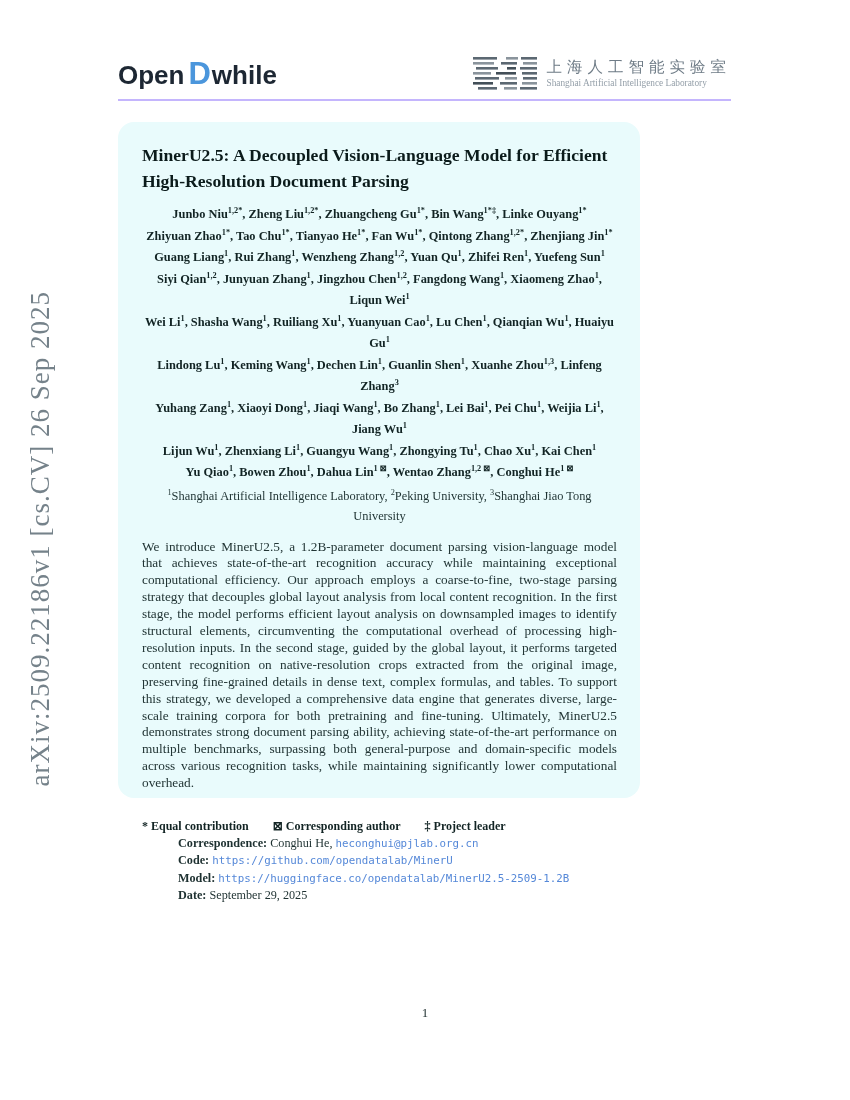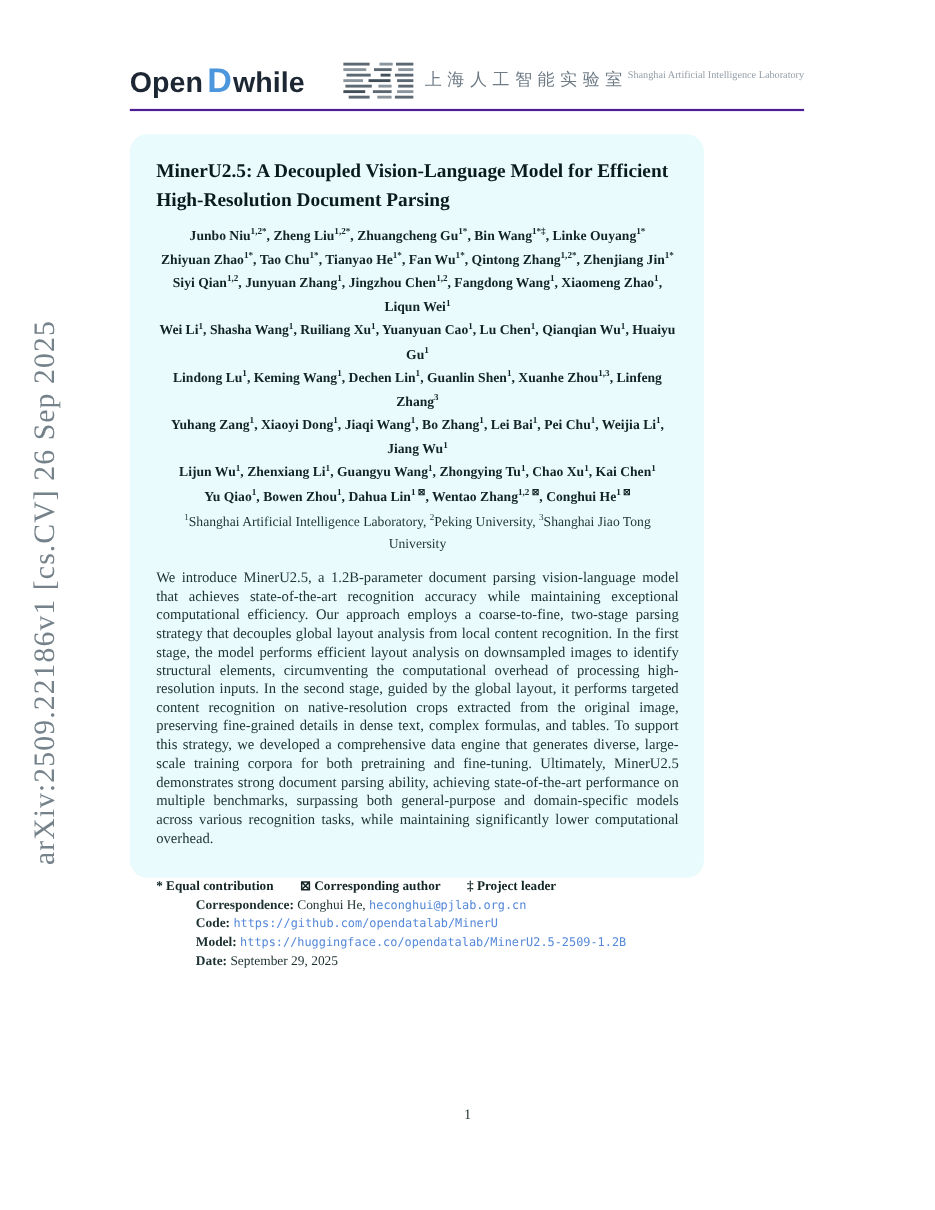--- a/index.html
+++ b/index.html
@@ -6,32 +6,32 @@
   html,body { background:#ffffff; }
   .page {
     position:relative; width:850px; height:1100px; background:#ffffff;
     overflow:hidden; font-family:"Liberation Serif", serif; color:#1e3232;
   }
 
   
   .header {
     position:absolute; left:118px; top:56px; width:613px;
     display:flex; justify-content:space-between; align-items:flex-end;
-    padding-bottom:9px; border-bottom:2px solid #4c1d95;
+    padding-bottom:9px; border-bottom:2px solid #c4b5fd;
   }
   .odl-logo {
     font-family:"Liberation Sans", sans-serif; font-weight:700;
     font-size:26px; color:#1d2733; display:flex; align-items:center; line-height:1;
   }
   .odl-d {
     color:#4b96dc; font-size:31px; margin:0 1px 0 4px; position:relative; top:-1px;
   }
   .shl-logo { display:flex; align-items:center; gap:10px; }
   .shl-mark { display:block; }
-  .shl-text { display:flex; flex-direction:row; }
+  .shl-text { display:flex; flex-direction:column; }
   .shl-cn {
     font-size:15.5px; letter-spacing:5px; color:#6f7c87; white-space:nowrap; line-height:1.25;
   }
   .shl-en {
     font-size:9.3px; color:#939ea8; white-space:nowrap; line-height:1.3;
   }
 
   
   .content-box {
     position:absolute; left:118px; top:122px; width:522px; height:676px;
@@ -122,20 +122,21 @@
       </div>
     </div>
   </div>
 
   <div class="content-box">
     <div class="paper-title">MinerU2.5: A Decoupled Vision-Language Model for Efficient High-Resolution Document Parsing</div>
 
     <div class="author-lines">
         <div><span>Junbo Niu<sup>1,2*</sup></span>, <span>Zheng Liu<sup>1,2*</sup></span>, <span>Zhuangcheng Gu<sup>1*</sup></span>, <span>Bin Wang<sup>1*‡</sup></span>, <span>Linke Ouyang<sup>1*</sup></span></div>
         <div><span>Zhiyuan Zhao<sup>1*</sup></span>, <span>Tao Chu<sup>1*</sup></span>, <span>Tianyao He<sup>1*</sup></span>, <span>Fan Wu<sup>1*</sup></span>, <span>Qintong Zhang<sup>1,2*</sup></span>, <span>Zhenjiang Jin<sup>1*</sup></span></div>
+        <div><span>Guang Liang<sup>1</sup></span>, <span>Rui Zhang<sup>1</sup></span>, <span>Wenzheng Zhang<sup>1,2</sup></span>, <span>Yuan Qu<sup>1</sup></span>, <span>Zhifei Ren<sup>1</sup></span>, <span>Yuefeng Sun<sup>1</sup></span></div>
         <div><span>Siyi Qian<sup>1,2</sup></span>, <span>Junyuan Zhang<sup>1</sup></span>, <span>Jingzhou Chen<sup>1,2</sup></span>, <span>Fangdong Wang<sup>1</sup></span>, <span>Xiaomeng Zhao<sup>1</sup></span>, <span>Liqun Wei<sup>1</sup></span></div>
         <div><span>Wei Li<sup>1</sup></span>, <span>Shasha Wang<sup>1</sup></span>, <span>Ruiliang Xu<sup>1</sup></span>, <span>Yuanyuan Cao<sup>1</sup></span>, <span>Lu Chen<sup>1</sup></span>, <span>Qianqian Wu<sup>1</sup></span>, <span>Huaiyu Gu<sup>1</sup></span></div>
         <div><span>Lindong Lu<sup>1</sup></span>, <span>Keming Wang<sup>1</sup></span>, <span>Dechen Lin<sup>1</sup></span>, <span>Guanlin Shen<sup>1</sup></span>, <span>Xuanhe Zhou<sup>1,3</sup></span>, <span>Linfeng Zhang<sup>3</sup></span></div>
         <div><span>Yuhang Zang<sup>1</sup></span>, <span>Xiaoyi Dong<sup>1</sup></span>, <span>Jiaqi Wang<sup>1</sup></span>, <span>Bo Zhang<sup>1</sup></span>, <span>Lei Bai<sup>1</sup></span>, <span>Pei Chu<sup>1</sup></span>, <span>Weijia Li<sup>1</sup></span>, <span>Jiang Wu<sup>1</sup></span></div>
         <div><span>Lijun Wu<sup>1</sup></span>, <span>Zhenxiang Li<sup>1</sup></span>, <span>Guangyu Wang<sup>1</sup></span>, <span>Zhongying Tu<sup>1</sup></span>, <span>Chao Xu<sup>1</sup></span>, <span>Kai Chen<sup>1</sup></span></div>
         <div><span>Yu Qiao<sup>1</sup></span>, <span>Bowen Zhou<sup>1</sup></span>, <span>Dahua Lin<sup>1 ⊠</sup></span>, <span>Wentao Zhang<sup>1,2 ⊠</sup></span>, <span>Conghui He<sup>1 ⊠</sup></span></div>
       </div>
 
     <div class="affiliations"><sup>1</sup>Shanghai Artificial Intelligence Laboratory, <sup>2</sup>Peking University, <sup>3</sup>Shanghai Jiao Tong University</div>
 

